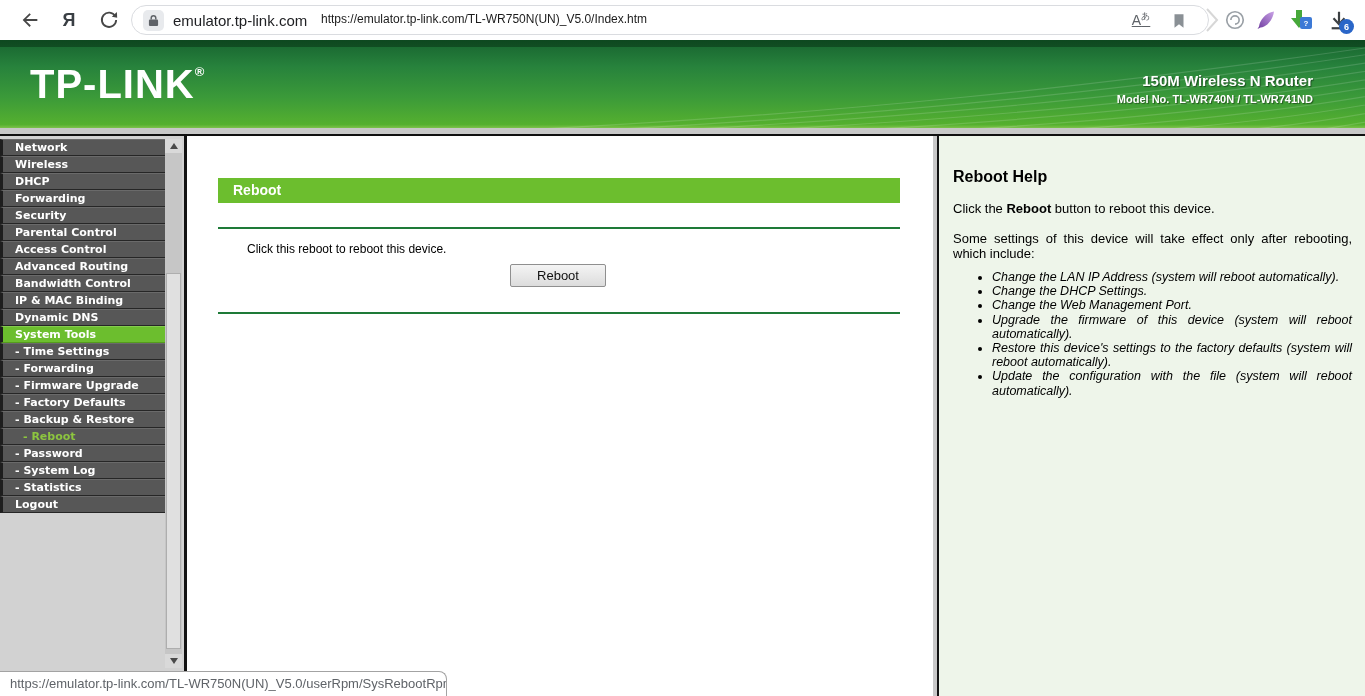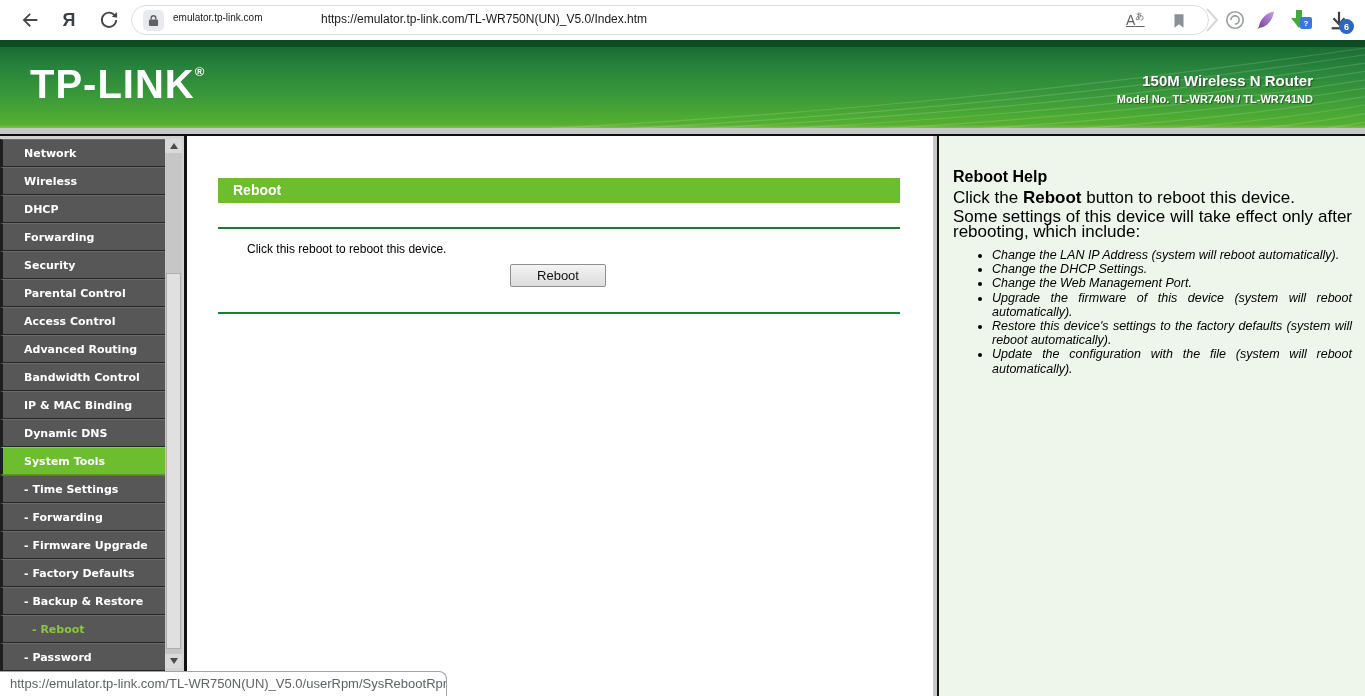--- a/index.html
+++ b/index.html
@@ -10,24 +10,24 @@
   
   #toolbar { position:absolute; left:0; top:0; width:1365px; height:40px; background:#fff; }
   .tb-icon { position:absolute; top:7px; width:26px; height:26px; display:flex;
              align-items:center; justify-content:center; cursor:pointer; }
   #yandex-glyph { font:bold 18px "Liberation Sans",sans-serif; color:#3a3f44; }
   #omnibox { position:absolute; left:131px; top:5px; width:1078px; height:30px;
              border:1px solid #dadce0; border-radius:15px; background:#fff; }
   #lock-badge { position:absolute; left:11px; top:4px; width:21px; height:21px;
                 background:#e8eaed; border-radius:5px; display:flex; align-items:center;
                 justify-content:center; }
-  #omni-domain { position:absolute; left:41px; top:6px; font-size:10px; color:#202124; }
+  #omni-domain { position:absolute; left:41px; top:6px; font-size:15px; color:#202124; }
   #omni-url { position:absolute; left:189px; top:6px; font-size:12px; color:#1b1b1b; white-space:nowrap; }
   #translate-btn { position:absolute; right:52px; top:4px; width:30px; height:22px;
-                   color:#5f6368; cursor:pointer; text-align:left;text-decoration:underline; }
+                   color:#5f6368; cursor:pointer; text-align:center;text-decoration:underline; }
   #translate-btn .big { font-size:14px; }
   #translate-btn .small { font-size:9px; vertical-align:6px; }
   #bookmark-btn { position:absolute; right:18px; top:4px; width:20px; height:22px; cursor:pointer; }
   .ext-badge { position:absolute; color:#fff; display:flex; align-items:center;
                justify-content:center; font-weight:bold; }
 
   
   #banner { position:absolute; left:0; top:40px; width:1365px; height:88px;
             background:linear-gradient(180deg,#17632f 0%,#27823c 30%,#3b9a39 65%,#55b02f 96%,#7cc24a 100%); }
   #banner-topstrip { position:absolute; left:0; top:0; width:100%; height:7px; background:rgba(0,30,8,.38); }
@@ -38,24 +38,24 @@
                   text-shadow:1px 1px 1px rgba(0,0,0,.45); }
   #banner-product { font-size:15px; font-weight:bold; }
   #banner-model { font-size:11px; font-weight:bold; margin-top:4px; }
 
   #divider-gray  { position:absolute; left:0; top:128px; width:1365px; height:6px; background:#c8c8c8; }
   #divider-black { position:absolute; left:0; top:134px; width:1365px; height:2px; background:#101010; }
 
   
   #sidebar-col { position:absolute; left:0; top:136px; width:184px; height:560px; background:#d2d2d2; }
   #sidebar-menu { position:absolute; left:0; top:3px; width:165px; }
-  .menu-item { height:28px; background:#575757; border-top:1px solid #6a6a6a;
+  .menu-item { height:17px; background:#575757; border-top:1px solid #6a6a6a;
                border-bottom:1px solid #262626; border-left:3px solid #1e1e1e;
                color:#fff; font:bold 11px "DejaVu Sans",sans-serif;
-               display:flex; align-items:center; padding-left:21px; cursor:pointer; white-space:nowrap; }
+               display:flex; align-items:center; padding-left:12px; cursor:pointer; white-space:nowrap; }
   .menu-item.active { background:#6cbe2e; border-top-color:#85cd4e; border-bottom-color:#559c1d; }
   .menu-item.active-sub span { color:#8dc63f;margin-left:8px; }
 
   
   #menu-scrollbar { position:absolute; left:165px; top:3px; width:17px; height:529px; background:#c6c6c6; }
   .sb-arrowbox { position:absolute; left:0; width:17px; height:14px; background:#d9d9d9; cursor:pointer; }
   .sb-arrowbox.up { top:0; }
   .sb-arrowbox.down { bottom:0; }
   .tri-up { width:0; height:0; border-left:4px solid transparent; border-right:4px solid transparent;
             border-bottom:6px solid #4a4a4a; margin:4px auto; }
@@ -78,21 +78,21 @@
   .green-rule { position:absolute; left:31px; width:682px; height:2px; background:#1e7a38; }
   #rule-top { top:91px; }  #rule-bottom { top:176px; }
   #reboot-desc { position:absolute; left:60px; top:106px; font-size:12px; color:#000; }
   #reboot-button { position:absolute; left:323px; top:128px; width:96px; height:23px;
                    background:linear-gradient(#f4f4f4,#dcdcdc); border:1px solid #8f8f8f;
                    border-radius:2px; font:13px "Liberation Sans",sans-serif; color:#111;
                    text-align:center; line-height:21px; cursor:pointer; }
 
   
   #help-title { font-size:16px; font-weight:bold; }
-  .help-p { font-size:17px; line-height:15px; margin-top:4px; }
+  .help-p { font-size:13px; line-height:15px; margin-top:15px; }
   .just { text-align:justify; }
   #help-list { margin-top:9px; padding-left:39px;font-style:italic; }
   #help-list li { font-size:12.5px; line-height:14.2px; text-align:justify; }
 
   
   #status-tooltip { position:absolute; left:0; top:671px; width:447px; height:25px; background:#fff;
                     border:1px solid #a3a3a3; border-left:none; border-bottom:none;
                     border-top-right-radius:8px; color:#5f6368; font-size:13px;
                     line-height:24px; padding-left:10px; white-space:nowrap; overflow:hidden; }
 </style>

